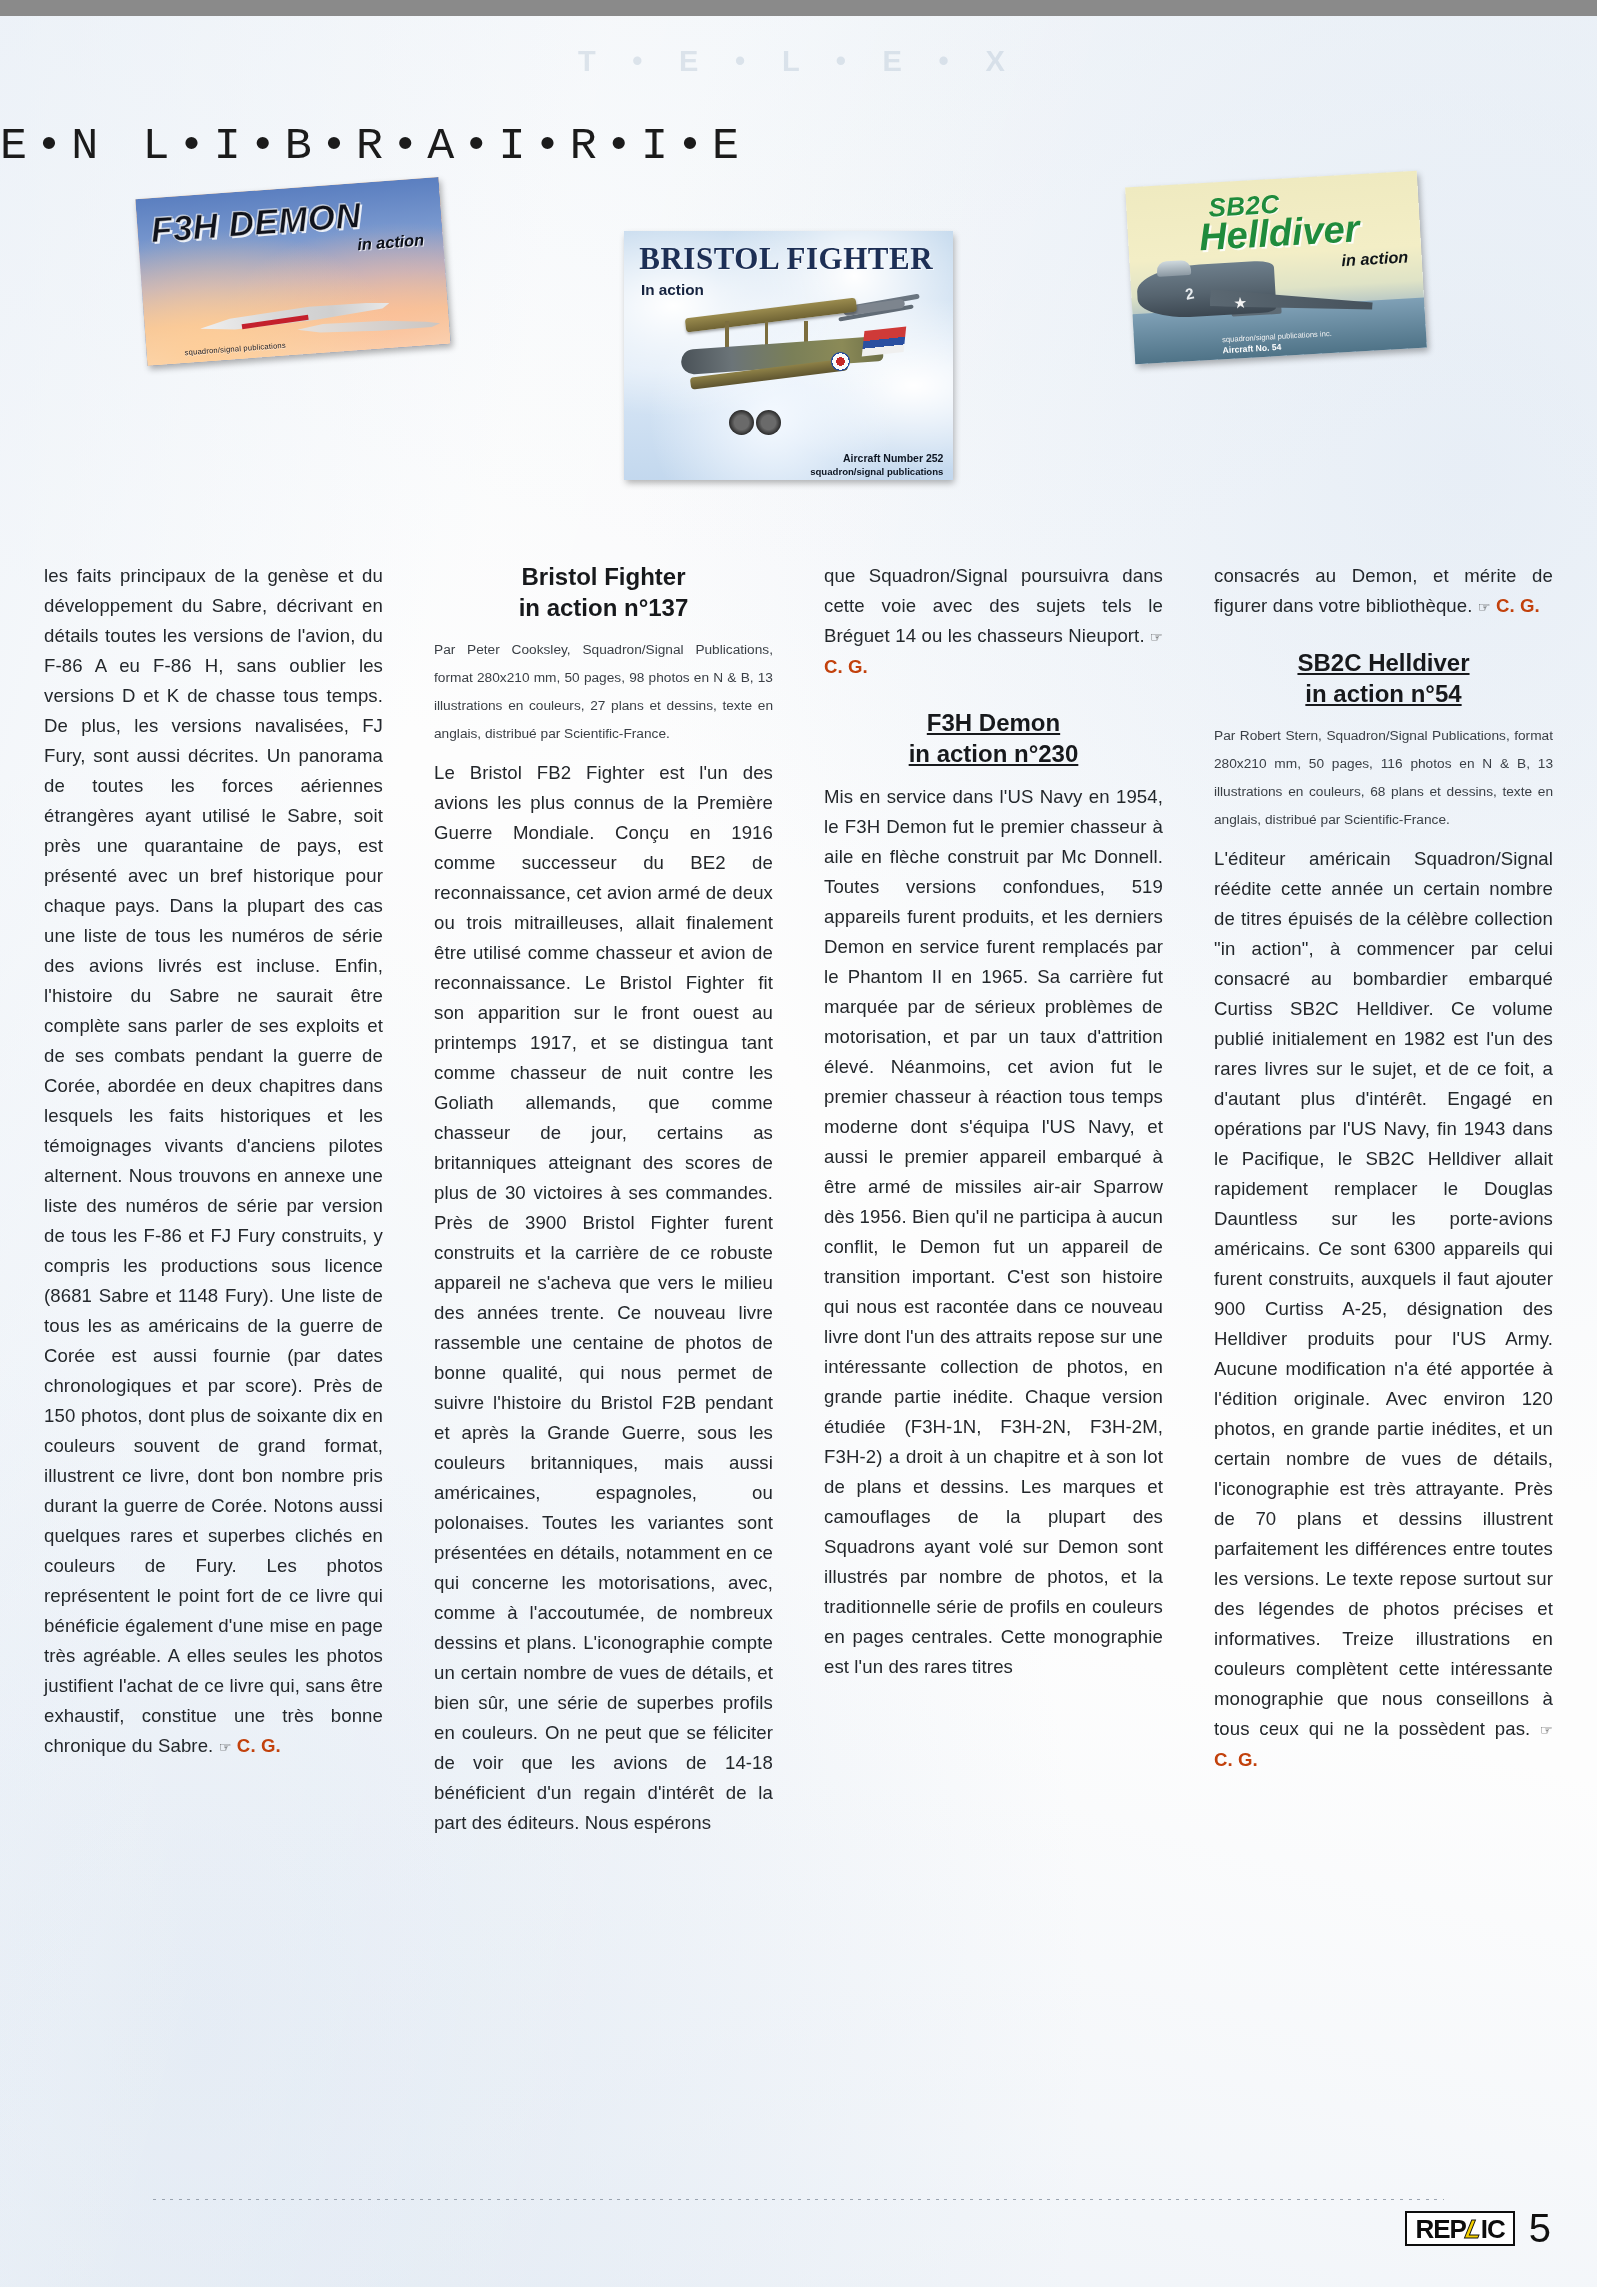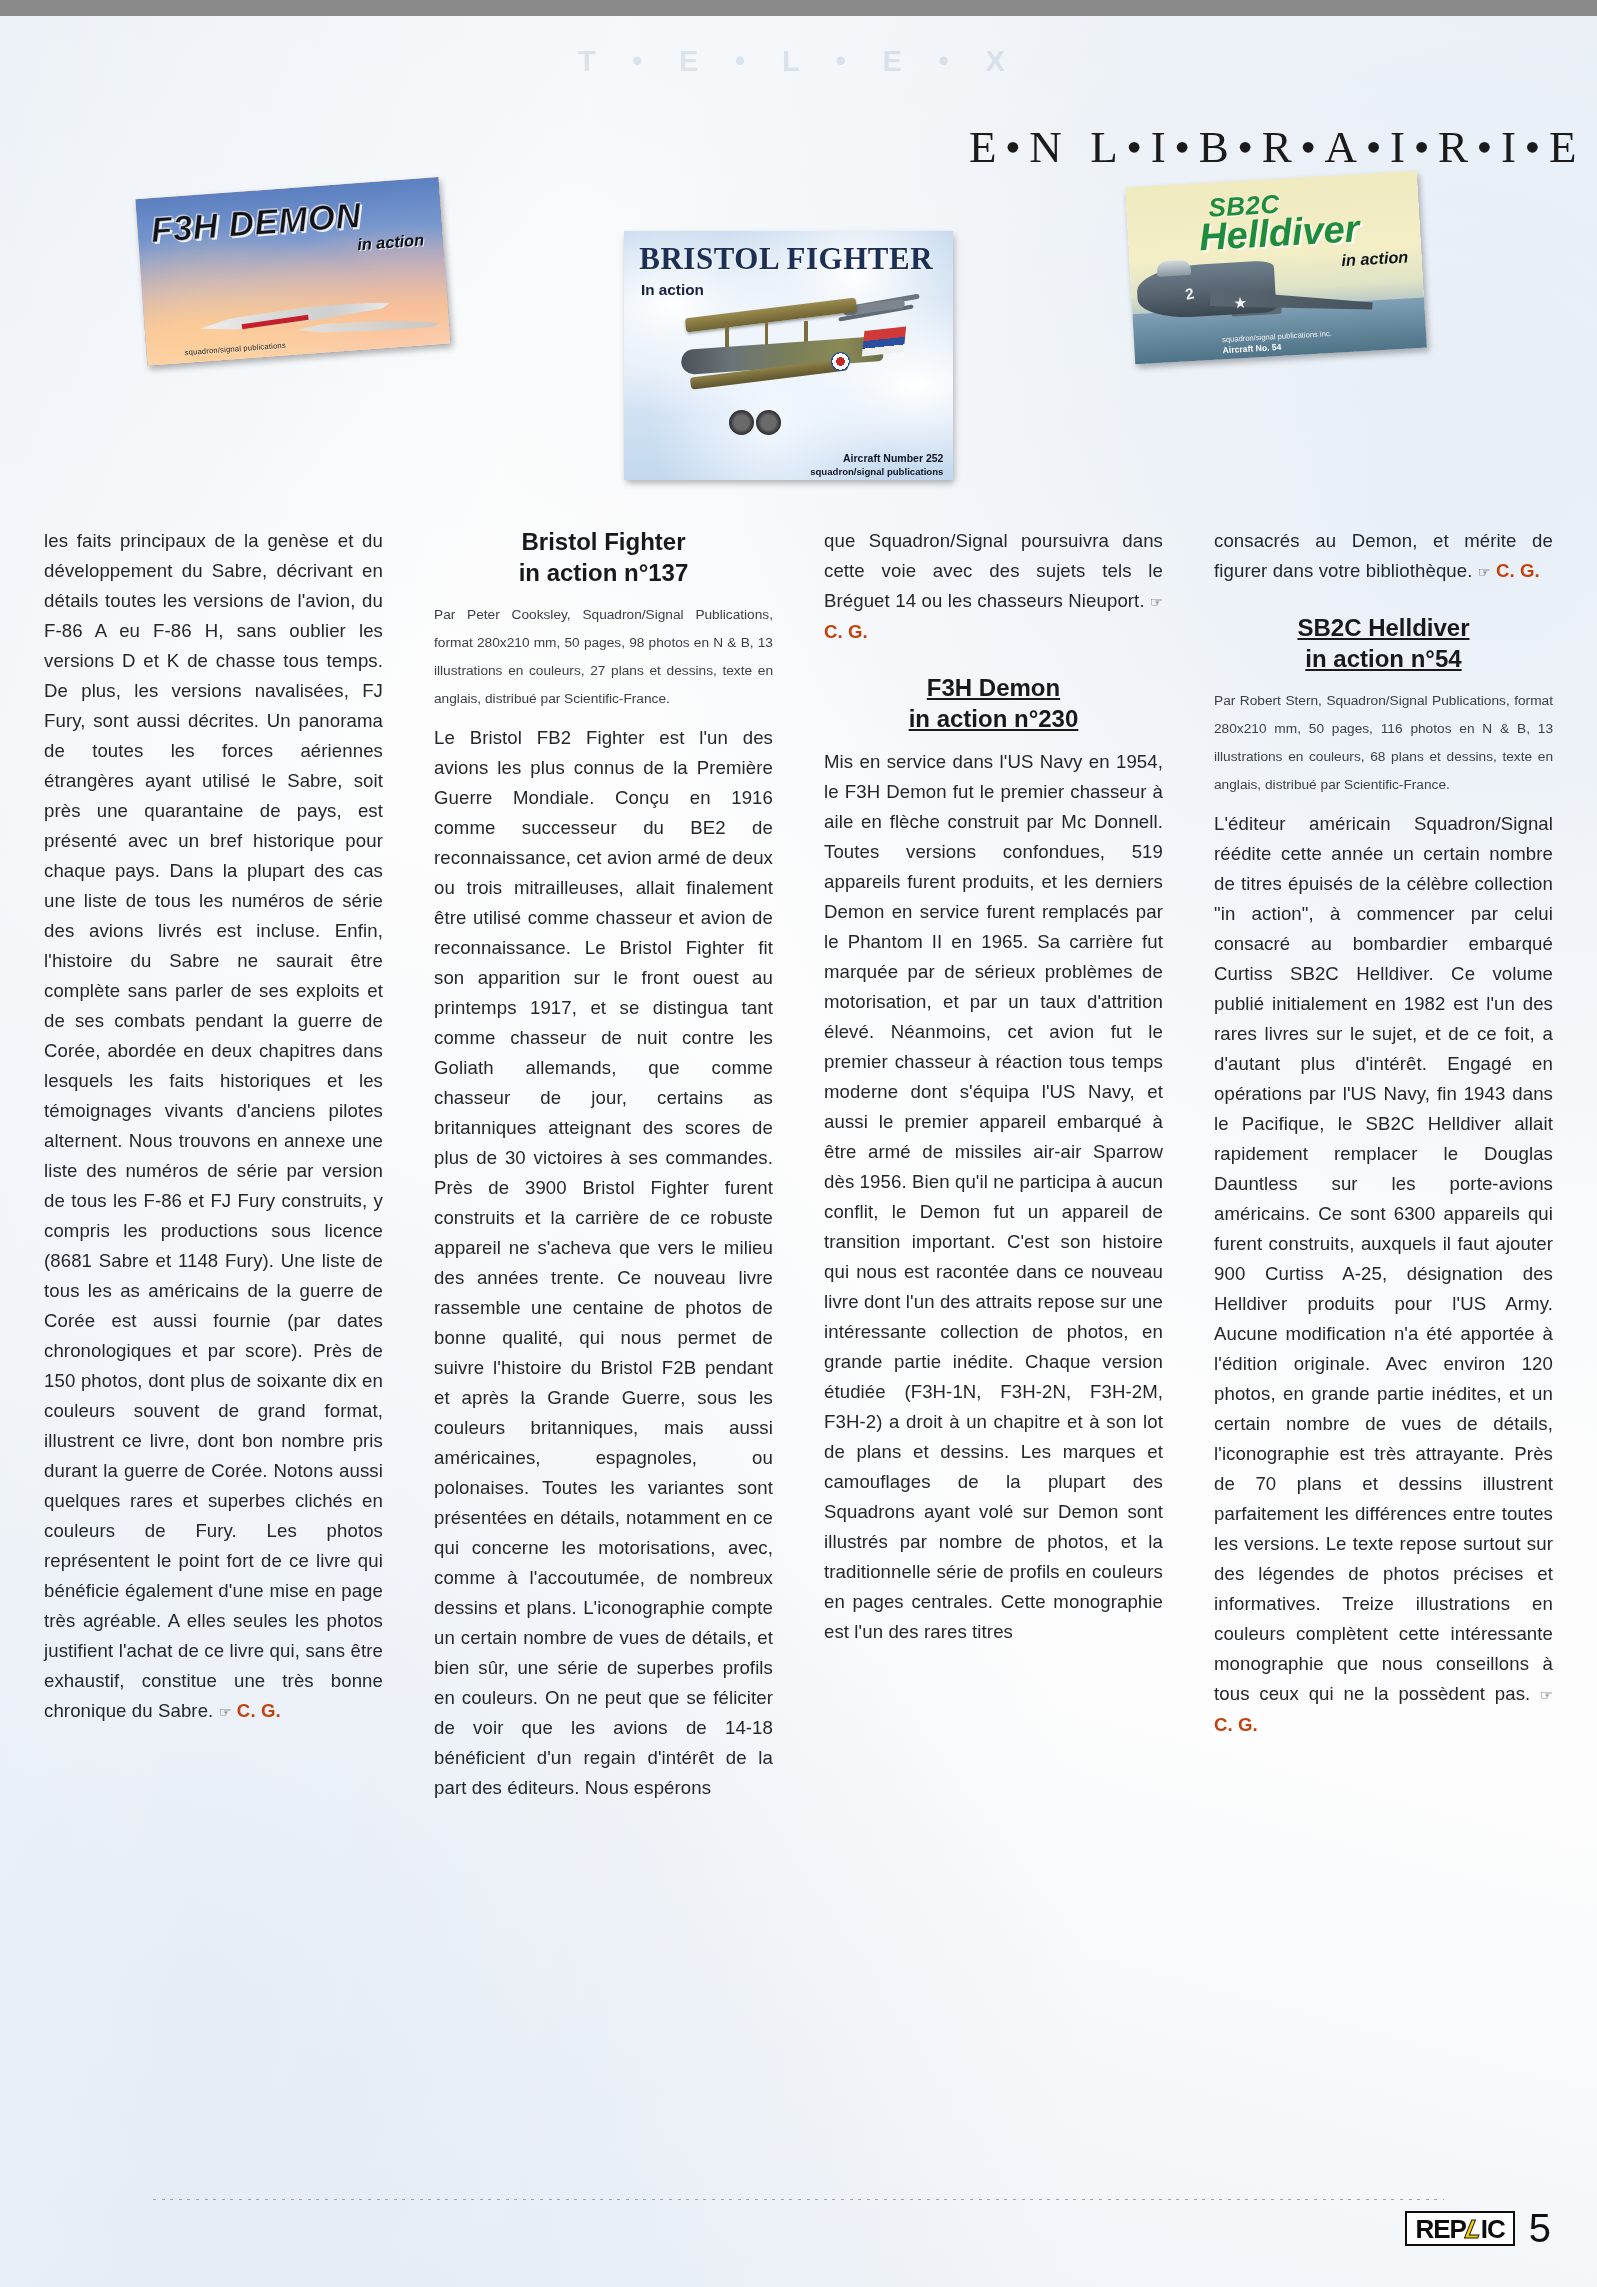--- a/index.html
+++ b/index.html
@@ -40,27 +40,27 @@
     text-align: center;
     font-size: 29px;
     letter-spacing: 14.3px;
     color: rgba(160,178,200,.30);
     font-weight: bold;
     z-index: 1;
   }
   .section-title {
     position: absolute;
     top: 105px;
-    left: 0; right: 12px;
-    text-align: right;
+    left: 0; right: 0;
+    text-align: left;
     font-size: 45px;
     letter-spacing: 8.6px;
     color: #1b1b1b;
     font-weight: 400;
-    font-family: Liberation Serif, serif;
+    font-family: Liberation Mono, monospace;
     z-index: 4;
   }
 
   
   .covers { position: absolute; top: 0; left: 0; right: 0; height: 478px; z-index: 3;}
 
   .cover { position: absolute; box-shadow: 1.9px 3.8px 6.7px rgba(0,0,0,.30); }
 
   
   .cover-demon {
@@ -276,21 +276,21 @@
     background: linear-gradient(#7fa0b6, #4f7387);
   }
   .cover-helldiver .ship {
     position:absolute; left: 34%; bottom: 24%;
     width: 50px; height: 8.6px; background:#5d6a74; border-radius:1.9px;
   }
 
   
   .cols {
     position: absolute;
-    top: 510px;
+    top: 545px;
     left: 44px;
     width: 1510px;
     display: flex;
     gap: 0;
     z-index: 3;
   }
   .col { width: 339px; margin-right: 51px; }
   .col:last-child { margin-right: 0; }
 
   .body-text {

